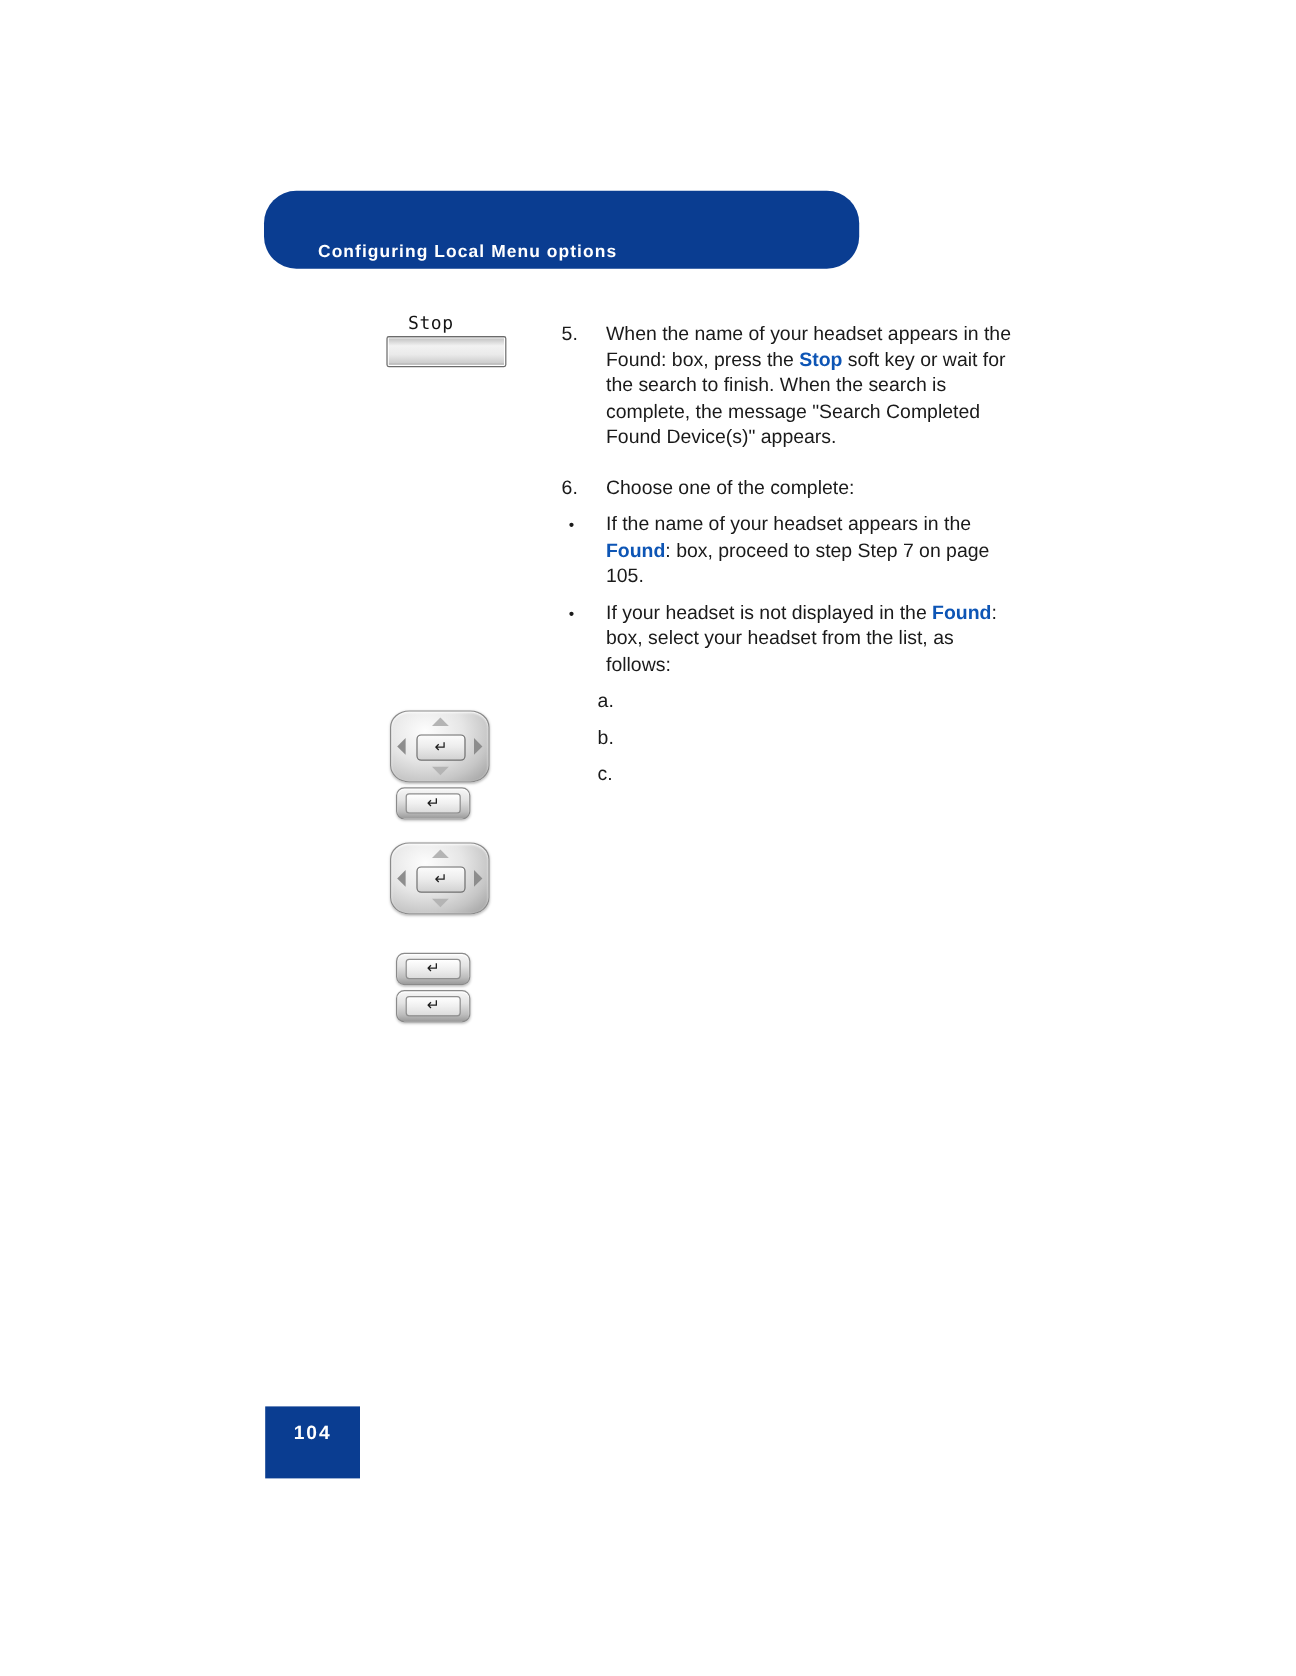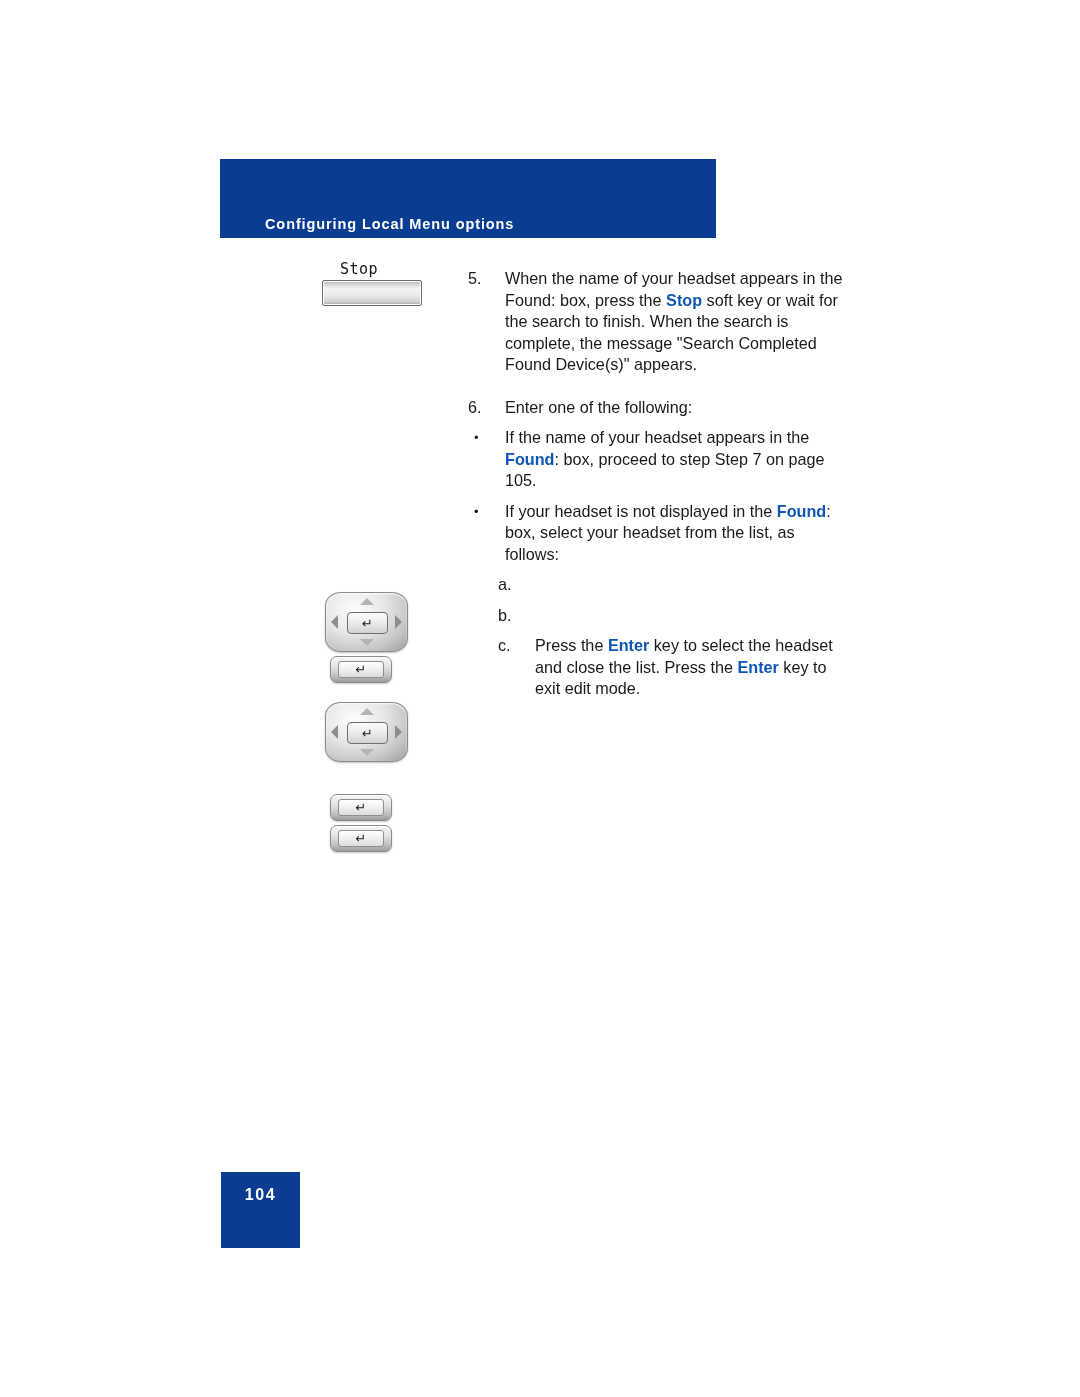--- a/index.html
+++ b/index.html
@@ -15,22 +15,23 @@
     color: #000000;
     overflow: hidden;
   }
 
   
   #header-banner {
     position: absolute;
     left: 220px;
     top: 159px;
     width: 496px;
-    height: 79px;
+    height: 65px;
     background: #0a3d91;
+    border-radius: 27px;
   }
   #header-title {
     position: absolute;
     left: 45px;
     bottom: 6px;
     color: #ffffff;
     font-size: 14.5px;
     font-weight: bold;
     letter-spacing: 0.9px;
     white-space: nowrap;
@@ -189,21 +190,21 @@
     color: #0d55b5;
     font-weight: bold;
   }
 
   
   #page-number-box {
     position: absolute;
     left: 221px;
     top: 1172px;
     width: 79px;
-    height: 76px;
+    height: 60px;
     background: #0a3d91;
   }
   #page-number-text {
     position: absolute;
     left: 0; right: 0;
     top: 14px;
     text-align: center;
     color: #ffffff;
     font-size: 16px;
     font-weight: bold;
@@ -272,21 +273,21 @@
 
 <div id="content">
 
   <div class="block step">
     <div class="marker">5.</div>
     <div class="body">When the name of your headset appears in the Found: box, press the <b class="kw">Stop</b> soft key or wait for the search to finish. When the search is complete, the message "Search Completed Found Device(s)" appears.</div>
   </div>
 
   <div class="block step gap-step">
     <div class="marker">6.</div>
-    <div class="body">Enter one of the following:</div>
+    <div class="body">Choose one of the complete:</div>
   </div>
 
   <div class="block bullet">
     <div class="marker bullet-dot">•</div>
     <div class="body">If the name of your headset appears in the <b class="kw">Found</b>: box, proceed to step Step 7 on page 105.</div>
   </div>
 
   <div class="block bullet">
     <div class="marker bullet-dot">•</div>
     <div class="body">If your headset is not displayed in the <b class="kw">Found</b>: box, select your headset from the list, as follows:</div>
@@ -295,20 +296,19 @@
   <div class="block substep">
     <div class="marker">a.</div>
   </div>
 
   <div class="block substep">
     <div class="marker">b.</div>
   </div>
 
   <div class="block substep">
     <div class="marker">c.</div>
-    <div class="body">Press the <b class="kw">Enter</b> key to select the headset and close the list. Press the <b class="kw">Enter</b> key to exit edit mode.</div>
   </div>
 
 </div>
 
 <div id="page-number-box">
   <div id="page-number-text">104</div>
 </div>
 
 </body></html>

